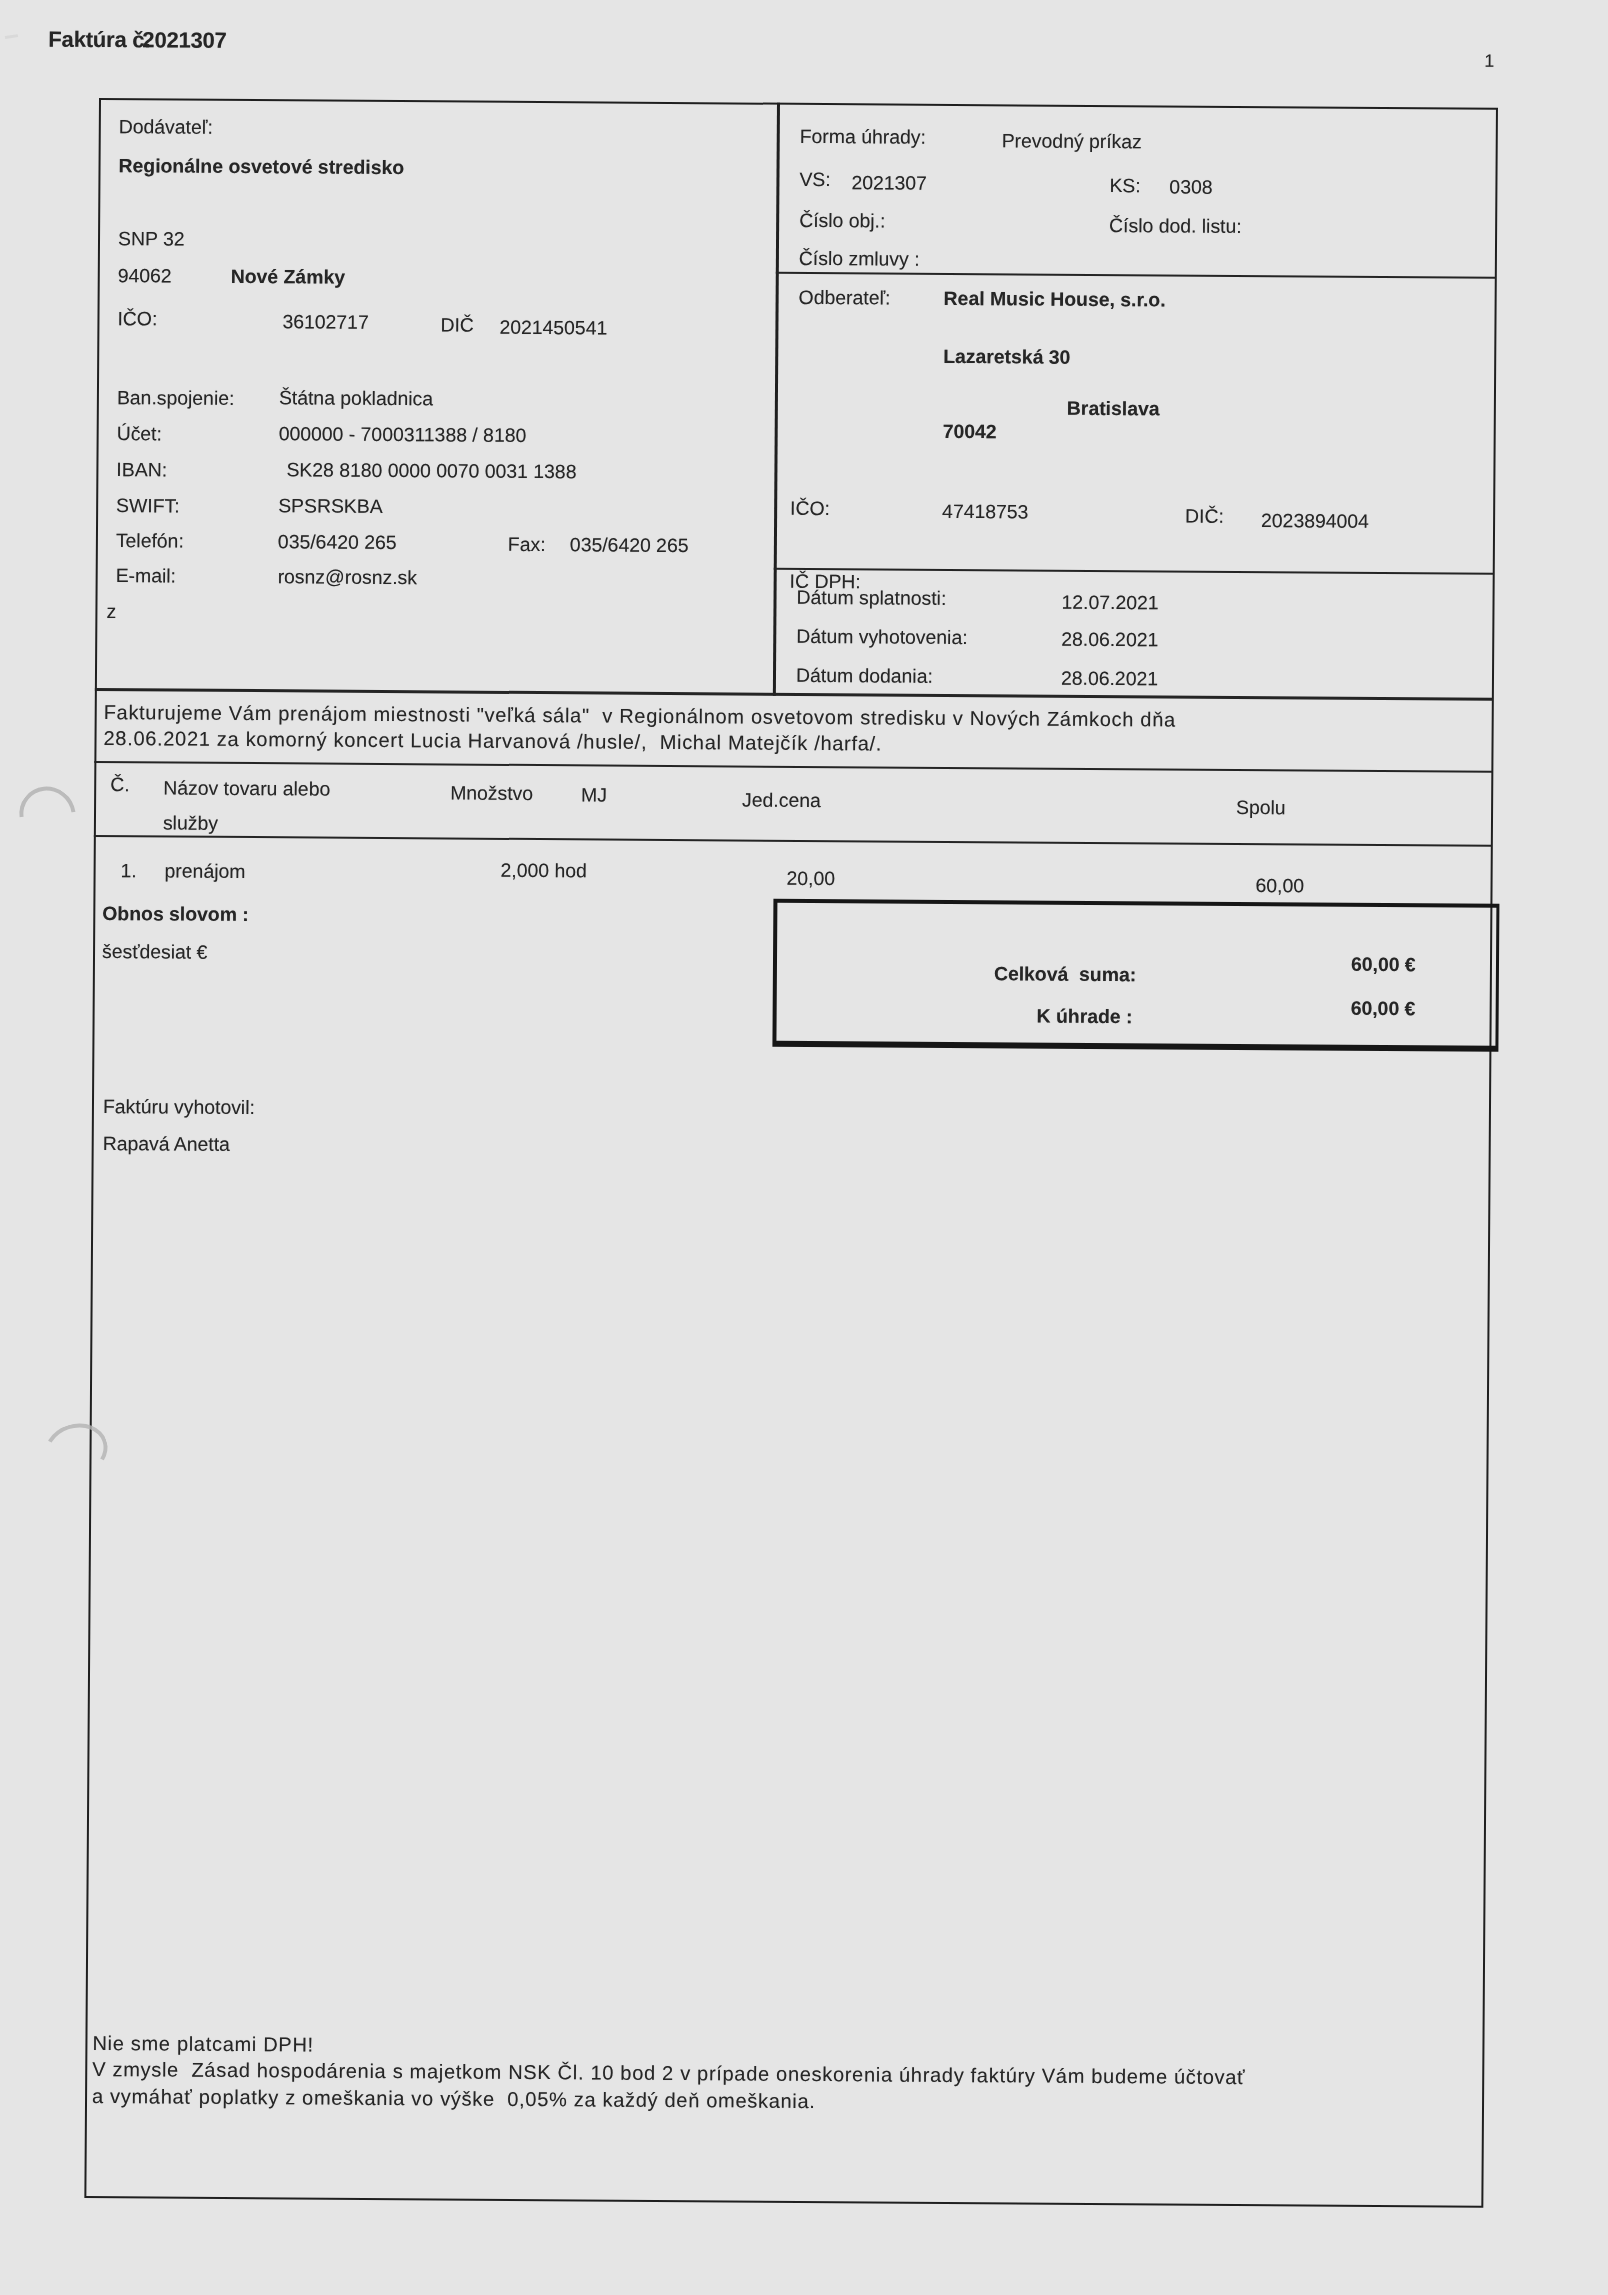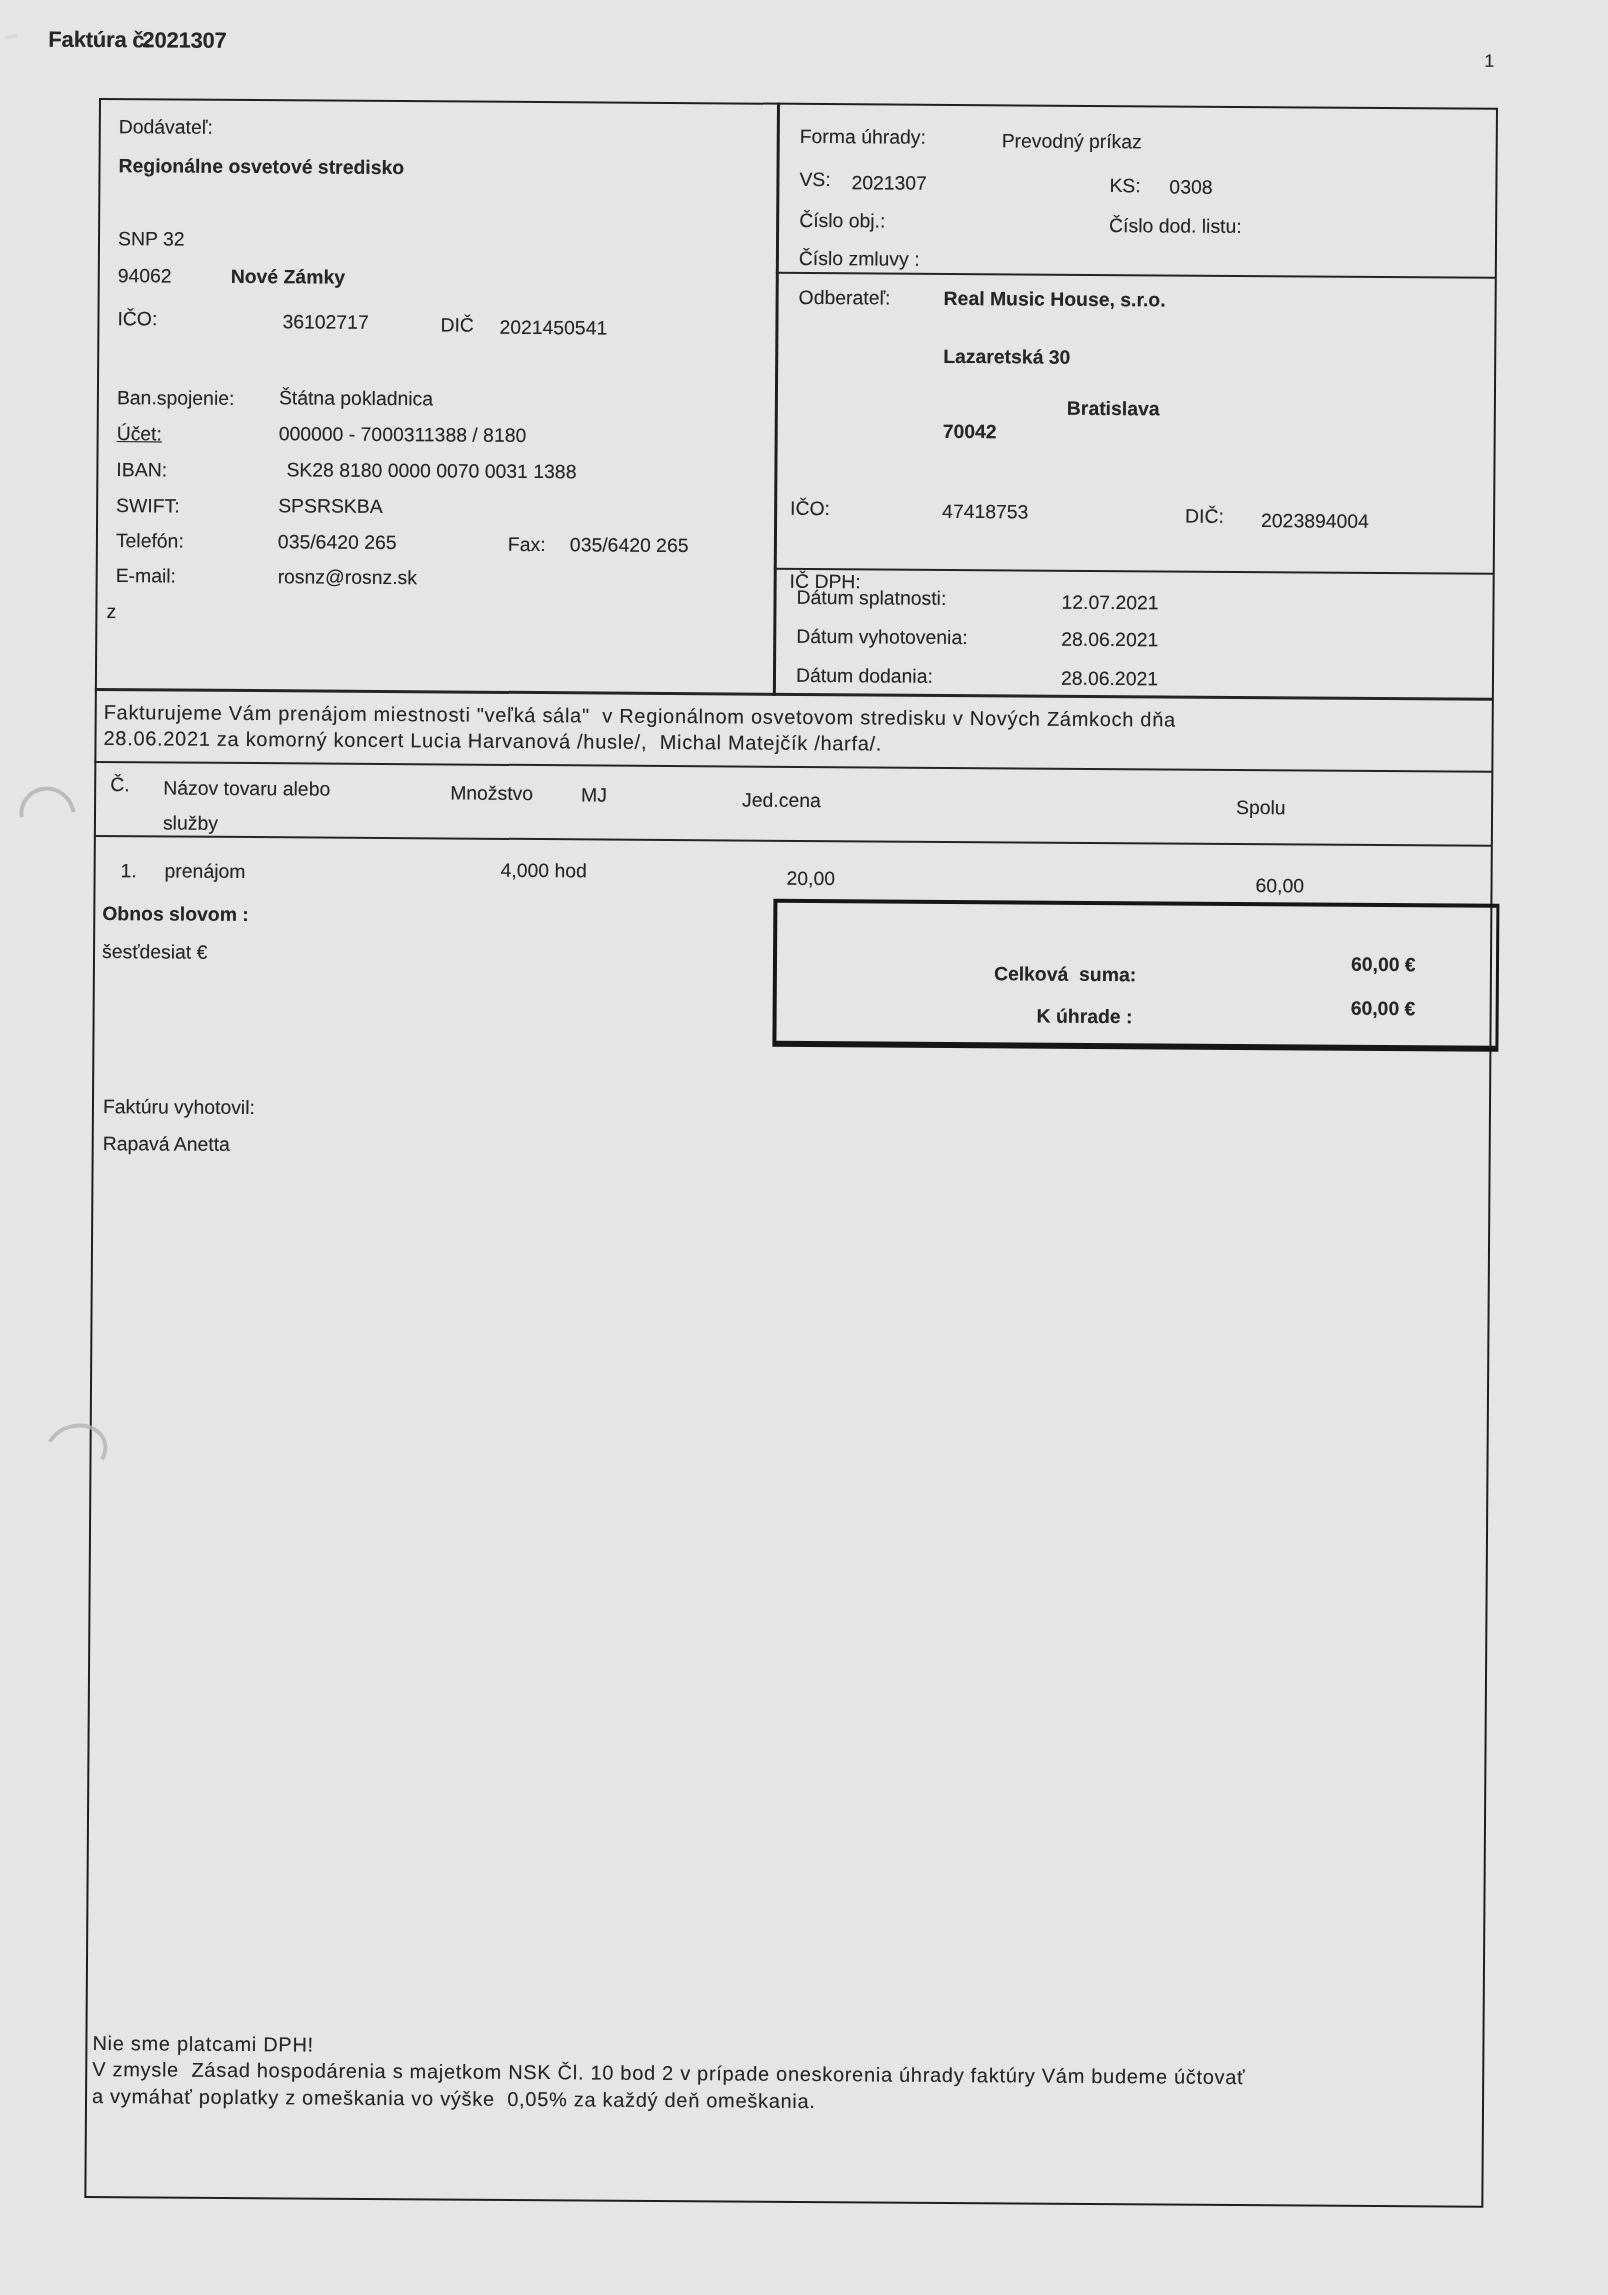--- a/index.html
+++ b/index.html
@@ -65,21 +65,21 @@
     <span class="t b" style="left:119px;top:154px;">Regionálne osvetové stredisko</span>
     <span class="t" style="left:119px;top:227px;">SNP 32</span>
     <span class="t" style="left:119px;top:264px;">94062</span>
     <span class="t b" style="left:232px;top:264px;">Nové Zámky</span>
     <span class="t" style="left:119px;top:307px;">IČO:</span>
     <span class="t" style="left:284px;top:309px;">36102717</span>
     <span class="t" style="left:442px;top:311px;">DIČ</span>
     <span class="t" style="left:501px;top:313px;">2021450541</span>
     <span class="t" style="left:119px;top:386px;">Ban.spojenie:</span>
     <span class="t" style="left:281px;top:385px;">Štátna pokladnica</span>
-    <span class="t" style="left:119px;top:422px;text-decoration:underline;">Účet:</span>
+    <span class="t" style="left:119px;top:422px;">Účet:</span>
     <span class="t" style="left:281px;top:421px;">000000 - 7000311388 / 8180</span>
     <span class="t" style="left:119px;top:458px;">IBAN:</span>
     <span class="t" style="left:289px;top:457px;">SK28 8180 0000 0070 0031 1388</span>
     <span class="t" style="left:119px;top:494px;">SWIFT:</span>
     <span class="t" style="left:281px;top:493px;">SPSRSKBA</span>
     <span class="t" style="left:119px;top:529px;">Telefón:</span>
     <span class="t" style="left:281px;top:529px;">035/6420 265</span>
     <span class="t" style="left:511px;top:530px;">Fax:</span>
     <span class="t" style="left:573px;top:530px;">035/6420 265</span>
     <span class="t" style="left:119px;top:564px;">E-mail:</span>
@@ -120,21 +120,21 @@
     <span class="t" style="left:115px;top:773px;">Č.</span>
     <span class="t" style="left:168px;top:776px;">Názov tovaru alebo</span>
     <span class="t" style="left:168px;top:811px;">služby</span>
     <span class="t" style="left:455px;top:779px;">Množstvo</span>
     <span class="t" style="left:586px;top:780px;">MJ</span>
     <span class="t" style="left:747px;top:784px;">Jed.cena</span>
     <span class="t" style="left:1241px;top:788px;">Spolu</span>
 
     <span class="t" style="left:126px;top:859px;">1.</span>
     <span class="t" style="left:170px;top:859px;">prenájom</span>
-    <span class="t" style="left:506px;top:856px;">4,000 hod</span>
+    <span class="t" style="left:506px;top:856px;">2,000 hod</span>
     <span class="t" style="left:792px;top:862px;">20,00</span>
     <span class="t" style="left:1261px;top:866px;">60,00</span>
 
     <span class="t b" style="left:108px;top:902px;">Obnos slovom :</span>
     <span class="t" style="left:108px;top:940px;">šesťdesiat €</span>
 
     <div class="totals-box"></div>
     <span class="t b" style="left:1000px;top:956px;">Celková  suma:</span>
     <span class="t b" style="left:1357px;top:944px;">60,00 €</span>
     <span class="t b" style="left:1043px;top:998px;">K úhrade :</span>

